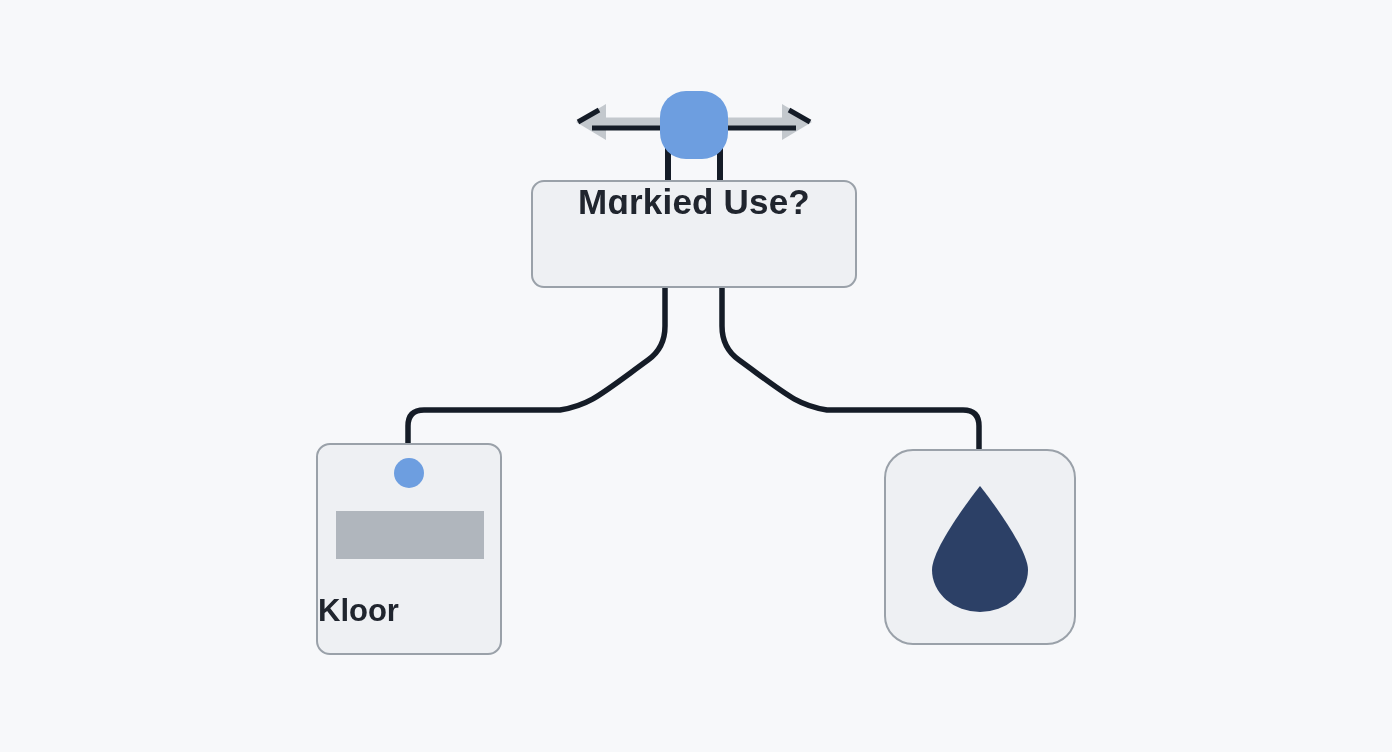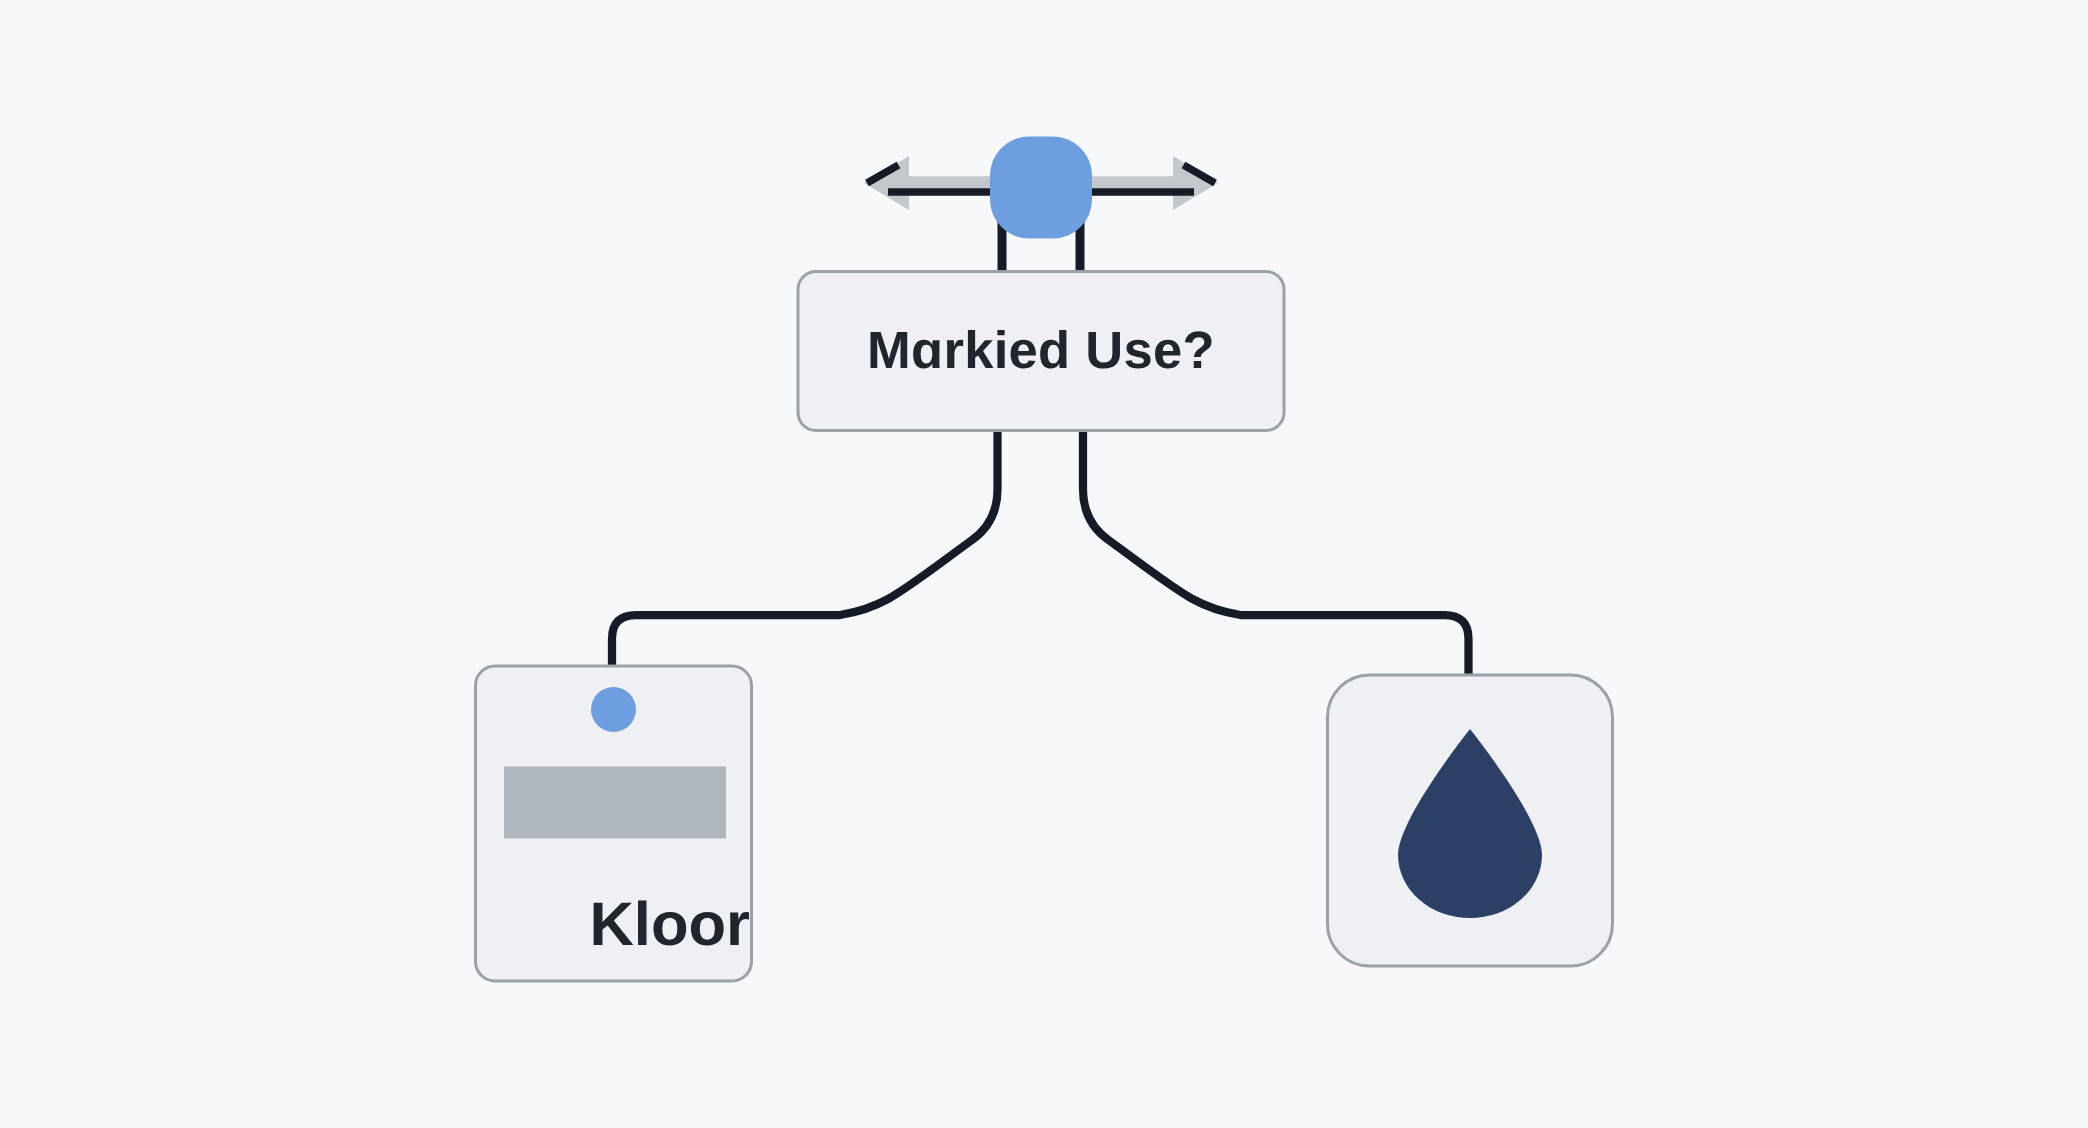--- a/index.html
+++ b/index.html
@@ -46,21 +46,20 @@
     position: absolute;
     left: 531px;
     top: 180px;
     width: 326px;
     height: 108px;
     background: #eef0f3;
     border: 2px solid #9aa1a9;
     border-radius: 13px;
     box-sizing: border-box;
     display: flex;
-    align-items: center;
     justify-content: center;
     z-index: 3;
   }
   .decision-label {
     font-size: 35px;
     font-weight: 700;
     color: #20252e;
     letter-spacing: 0.2px;
     white-space: nowrap;
   }
@@ -93,22 +92,22 @@
     top: 66px;
     width: 148px;
     height: 48px;
     background: #b0b6bd;
   }
   .card-left-label {
     position: absolute;
     left: 0;
     top: 148px;
     width: 100%;
-    text-align: right;
-    font-size: 41px;
+    text-align: left;
+    font-size: 31px;
     font-weight: 700;
     color: #20252e;
   }
 
   
   .card-right {
     position: absolute;
     left: 884px;
     top: 449px;
     width: 192px;

